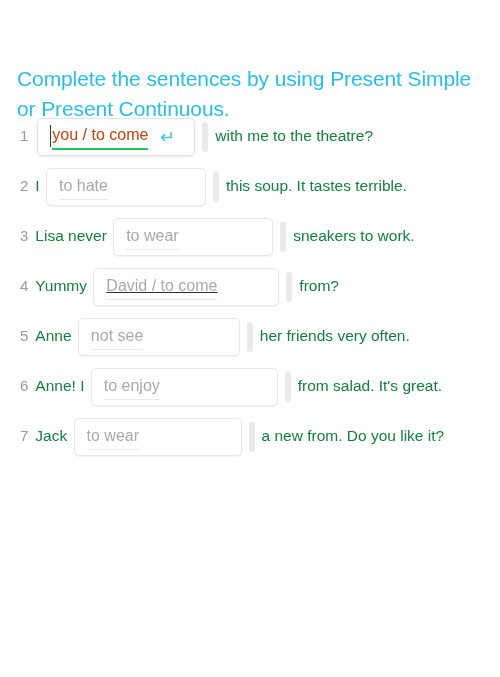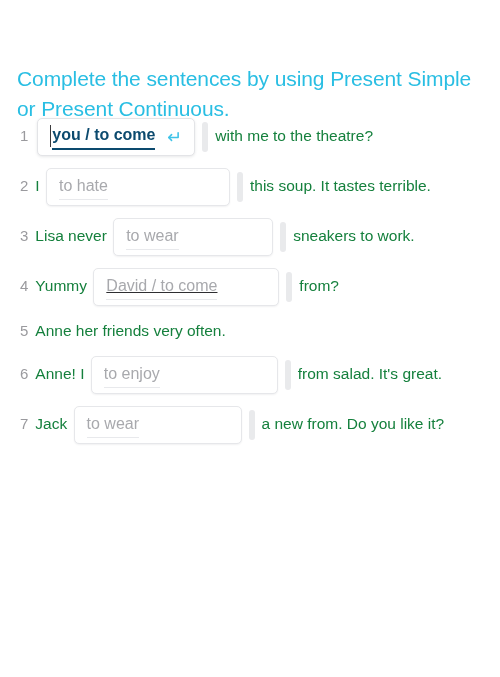--- a/index.html
+++ b/index.html
@@ -112,23 +112,22 @@
     border-bottom: 1.5px solid #e8e9ec;
     padding-bottom: 2px;
     box-sizing: border-box;
   }
 
   .answer-box.focused {
     border-color: #e3e4e7;
     box-shadow: 0 1px 3px rgba(20, 25, 40, 0.10);
   }
   .answer-box.focused .answer-value {
-    color: #0c4a6e;
-    border-bottom: 2px solid #0c4a6e;
-    font-weight: bold;
+    color: #c2410c;
+    border-bottom: 2px solid #22c55e;
   }
 
   .caret {
     display: inline-block;
     width: 1px;
     height: 22px;
     background: #3b3b3e;
     vertical-align: middle;
     margin-right: 1px;
     position: relative;
@@ -173,42 +172,46 @@
               </span>
               <span class="enter-icon">
                 <svg width="15" height="15" viewBox="0 0 16 16" fill="none" stroke="currentColor" stroke-width="1.7" stroke-linecap="round" stroke-linejoin="round">
                   <path d="M14 3v5H4"></path>
                   <path d="M7 5 4 8l3 3"></path>
                 </svg>
               </span>
             </span><span class="slot-bar"></span></span><span class="q-text">with me to the theatre?</span></span>
       </div>
       <div class="question-row">
-        <span class="q-body"><span class="q-number">2</span><span class="q-text">I </span><span class="answer-slot"><span class="answer-box" style="width: 184px;">
+        <span class="q-body"><span class="q-number">2</span><span class="q-text">I </span><span class="answer-slot"><span class="answer-box" style="width: 160px;">
               <span class="answer-inner">
                 <span class="answer-value">to hate</span>
               </span>
             </span><span class="slot-bar"></span></span><span class="q-text">this soup. It tastes terrible.</span></span>
       </div>
       <div class="question-row">
         <span class="q-body"><span class="q-number">3</span><span class="q-text">Lisa never </span><span class="answer-slot"><span class="answer-box" style="width: 160px;">
               <span class="answer-inner">
                 <span class="answer-value">to wear</span>
               </span>
             </span><span class="slot-bar"></span></span><span class="q-text">sneakers to work.</span></span>
       </div>
       <div class="question-row">
         <span class="q-body"><span class="q-number">4</span><span class="q-text">Yummy </span><span class="answer-slot"><span class="answer-box" style="width: 186px; text-decoration: underline;">
               <span class="answer-inner">
                 <span class="answer-value">David / to come</span>
               </span>
             </span><span class="slot-bar"></span></span><span class="q-text">from?</span></span>
       </div>
       <div class="question-row">
-        <span class="q-body"><span class="q-number">5</span><span class="q-text">Anne </span><span class="q-text">her friends very often.</span></span>
+        <span class="q-body"><span class="q-number">5</span><span class="q-text">Anne </span><span class="answer-slot"><span class="answer-box" style="width: 162px;">
+              <span class="answer-inner">
+                <span class="answer-value">not see</span>
+              </span>
+            </span><span class="slot-bar"></span></span><span class="q-text">her friends very often.</span></span>
       </div>
       <div class="question-row">
         <span class="q-body"><span class="q-number">6</span><span class="q-text">Anne! I </span><span class="answer-slot"><span class="answer-box" style="width: 187px;">
               <span class="answer-inner">
                 <span class="answer-value">to enjoy</span>
               </span>
             </span><span class="slot-bar"></span></span><span class="q-text">from salad. It's great.</span></span>
       </div>
       <div class="question-row">
         <span class="q-body"><span class="q-number">7</span><span class="q-text">Jack </span><span class="answer-slot"><span class="answer-box" style="width: 168px;">

